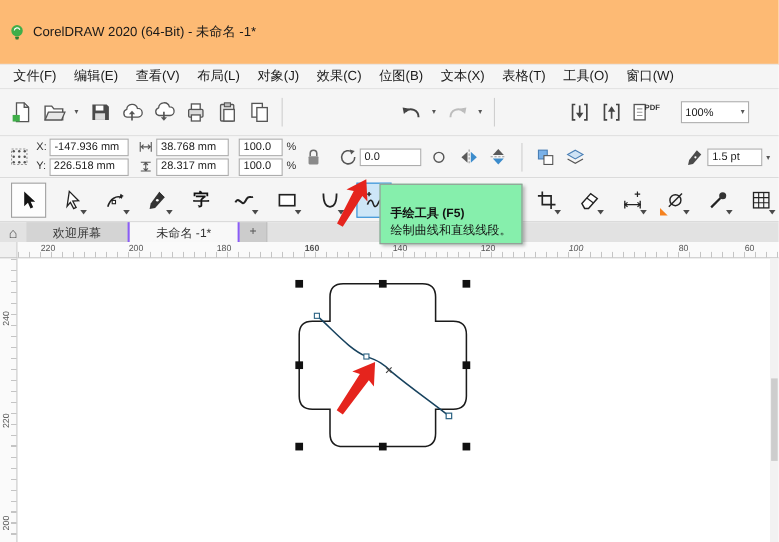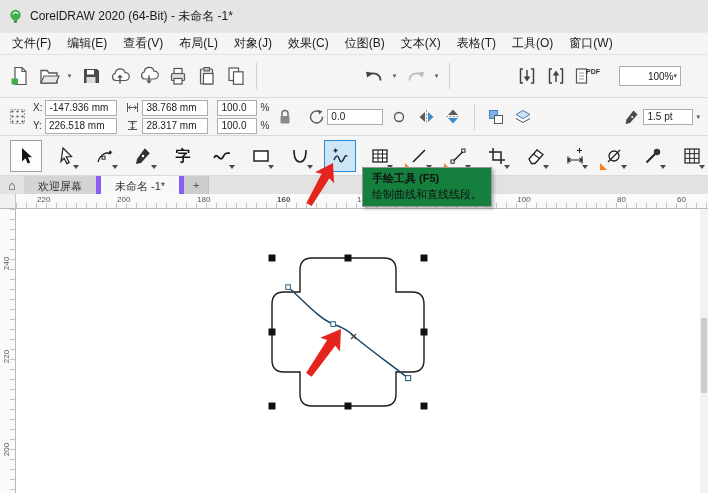--- a/index.html
+++ b/index.html
@@ -1,20 +1,20 @@
 <!DOCTYPE html>
 <html><head>
 <meta charset="utf-8">
 <style>
   html,body{margin:0;padding:0}
   body{width:708px;height:493px;position:relative;overflow:hidden;background:#fff;
        font-family:"Liberation Sans",sans-serif;color:#1a1a1a;-webkit-user-select:none}
 
   
-  .titlebar{height:24px;display:flex;align-items:center;gap:7px;padding:4px 8px;background:#e5e5e5;
+  .titlebar{height:24px;display:flex;align-items:center;gap:7px;padding:17px 8px;background:#fdba74;
             border-bottom:1px solid #e9e9e9;font-size:12px}
 
   
   .menubar{height:21px;display:flex;align-items:center;background:#f5f5f5;font-size:12px;padding-left:4px}
   .menu-item{padding:2px 8px;cursor:default}
 
   
   .stdbar{height:42px;background:#f5f5f5;border-top:1px solid #e3e3e3;border-bottom:1px solid #d9d9d9;
           display:flex;align-items:center;padding:0 6px;gap:2px}
   .tbtn{width:27px;height:29px;display:flex;align-items:center;justify-content:center}
@@ -40,21 +40,21 @@
                    border-left:3px solid transparent;border-right:3px solid transparent;border-top:4px solid #4a4a4a}
   .tool.orange::before{content:"";position:absolute;left:1px;bottom:1px;width:0;height:0;
                    border-bottom:7px solid #f5821f;border-right:7px solid transparent}
   .tool.selected{border:1px solid #9f9f9f;background:#fdfdfd}
   .tool.highlight{border:1px solid #2a8ad4;background:#cde6f7}
   .glyph{font-size:15px;font-weight:bold;color:#111;line-height:1}
 
   
   .tabbar{height:18px;background:#e2e2e2;display:flex;align-items:stretch;font-size:11px;color:#333}
   .home{width:24px;display:flex;align-items:center;justify-content:center;font-size:13px;color:#444}
-  .tab{display:flex;align-items:flex-end;padding:0 14px;background:#d4d4d4;border-right:5px solid #8b5cf6;white-space:nowrap}
+  .tab{display:flex;align-items:center;padding:0 24px;background:#d4d4d4;border-right:2px solid #8b5cf6;white-space:nowrap}
   .tab.active{background:#f8f8f8}
   .tab-plus{width:24px;display:flex;align-items:center;justify-content:center;background:#cccccc;
             border-right:1px solid #bfbfbf;color:#555}
 
   
   .rulerrow{height:15px;display:flex}
   .corner{width:15px;background:#f0f0f0;border-right:1px solid #c6c6c6;border-bottom:1px solid #b9b9b9}
   .hruler{flex:1;position:relative;background:#fafafa;border-bottom:1px solid #b9b9b9;
           background-image:repeating-linear-gradient(to right,#c4c4c4 0 1px,transparent 1px 10px);
           background-size:100% 5px;background-repeat:no-repeat;background-position:0 100%}
@@ -64,22 +64,22 @@
           background-image:repeating-linear-gradient(to bottom,#c4c4c4 0 1px,transparent 1px 10px);
           background-size:5px 100%;background-repeat:no-repeat;background-position:100% 0}
   .vrnum{position:absolute;left:-4px;width:20px;text-align:center;font-size:8px;color:#555;transform:rotate(-90deg)}
   .canvas{flex:1;background:#fff;position:relative}
   .scroll-v{position:absolute;right:0;top:0;bottom:0;width:8px;background:#f2f2f2}
   .thumb-v{position:absolute;top:38%;height:26%;left:1px;right:1px;background:#cdcdcd}
   .statusbar{height:9px;background:#f0f0f0;border-top:1px solid #d5d5d5}
 
   
   .overlay-svg{position:absolute;left:0;top:0;z-index:30;pointer-events:none}
-  .tooltip{position:absolute;left:362px;top:167px;z-index:60;background:#15803d;border:1px solid #979797;
-           box-shadow:2px 2px 3px rgba(0,0,0,.25);padding:3px 9px 4px;font-size:11px;color:#111;white-space:nowrap}
+  .tooltip{position:absolute;left:345px;top:167px;z-index:60;background:#86efac;border:1px solid #979797;
+           box-shadow:2px 2px 3px rgba(0,0,0,.25);padding:18px 9px 4px;font-size:11px;color:#111;white-space:nowrap}
   .tooltip .tt{font-weight:bold;margin-bottom:1px}
 </style>
 </head>
 <body>
 
 <div class="titlebar">
   <svg width="15" height="15" viewBox="0 0 15 15">
     <circle cx="7.5" cy="6" r="5.2" fill="#3fae49"></circle>
     <path d="M5.6 11.4h3.8l-.7 2.4H6.3z" fill="#2e7d32"></path>
     <path d="M5 5.8a2.6 2.6 0 0 1 5 -.8" fill="none" stroke="#fff" stroke-width="1.1"></path>
@@ -187,21 +187,21 @@
       <polygon points="7.6,10.6 14.4,10.6 11,5.6" fill="#444"></polygon>
     </svg>
   </div>
   <div class="tbtn" style="width:32px">
     <svg width="28" height="22" viewBox="0 0 28 22">
       <rect x="3.5" y="4" width="10" height="14" fill="#fff" stroke="#555" stroke-width="1.2"></rect>
       <text x="20" y="9" font-size="7" font-weight="bold" text-anchor="middle" fill="#333">PDF</text>
       <path d="M6 8h5M6 11h5M6 14h5" stroke="#999" stroke-width="1"></path>
     </svg>
   </div>
-  <div class="field" style="width:54px;height:18px;justify-content:flex-end;margin-left:14px">
+  <div class="field" style="width:54px;height:18px;justify-content:space-between;margin-left:14px">
     <span>100%</span>
     <span class="caret">▾</span>
   </div>
 </div>
 
 <div class="propbar">
   <div class="pbtn">
     <svg width="19" height="19" viewBox="0 0 19 19">
       <rect x="2.5" y="2.5" width="14" height="14" fill="none" stroke="#9a9a9a" stroke-dasharray="2 1.5" stroke-width="1"></rect>
       <g fill="#555">

